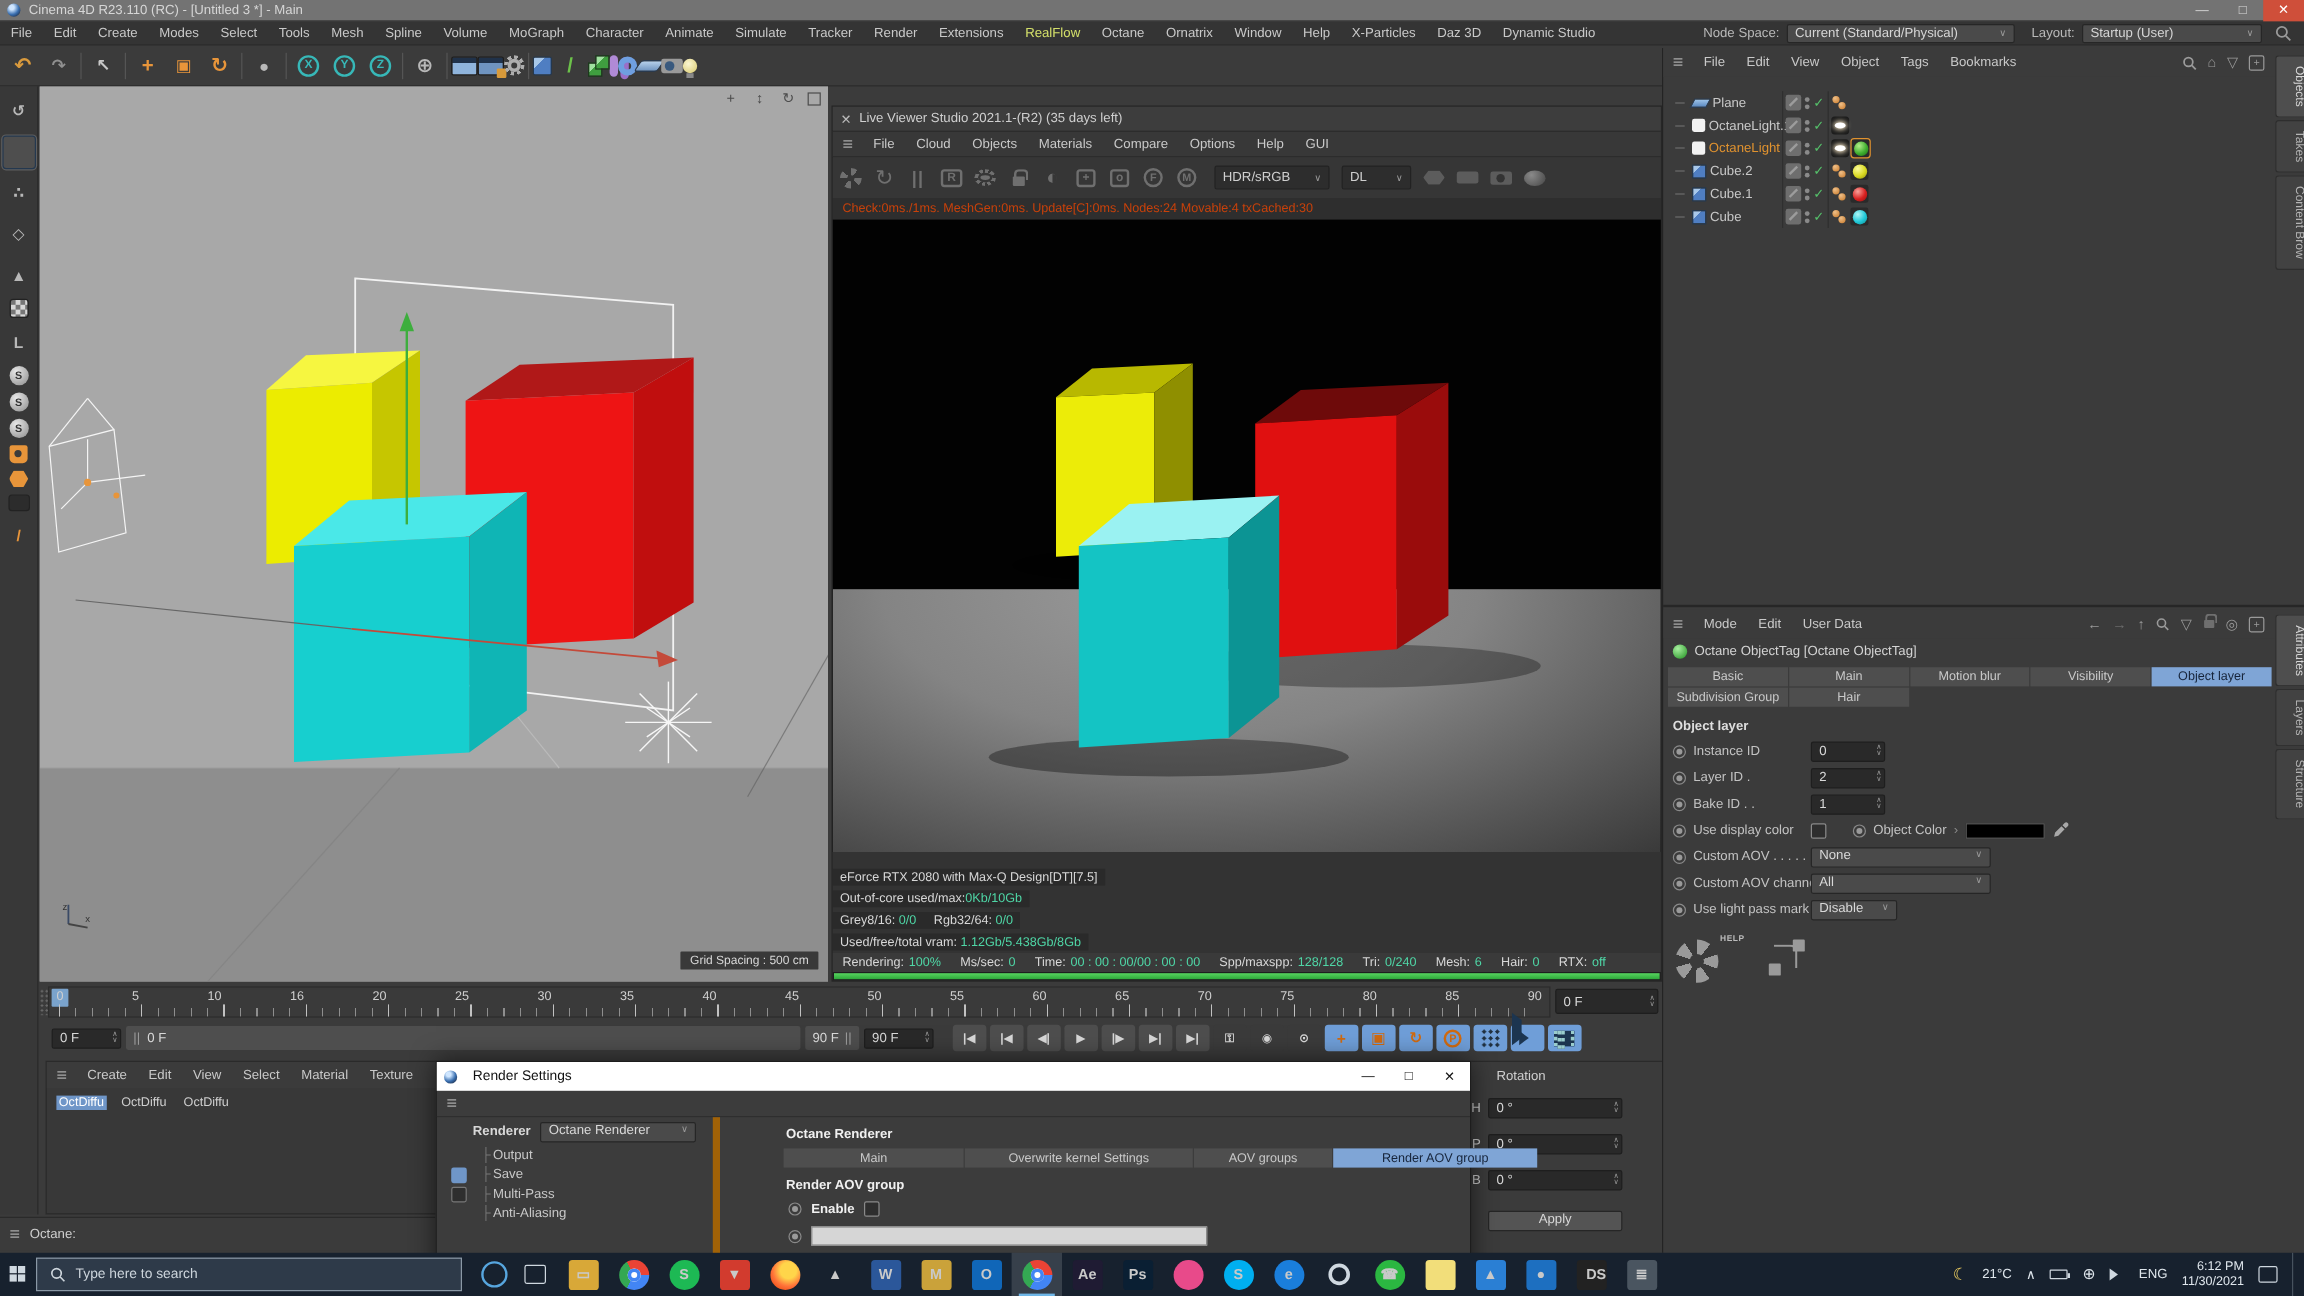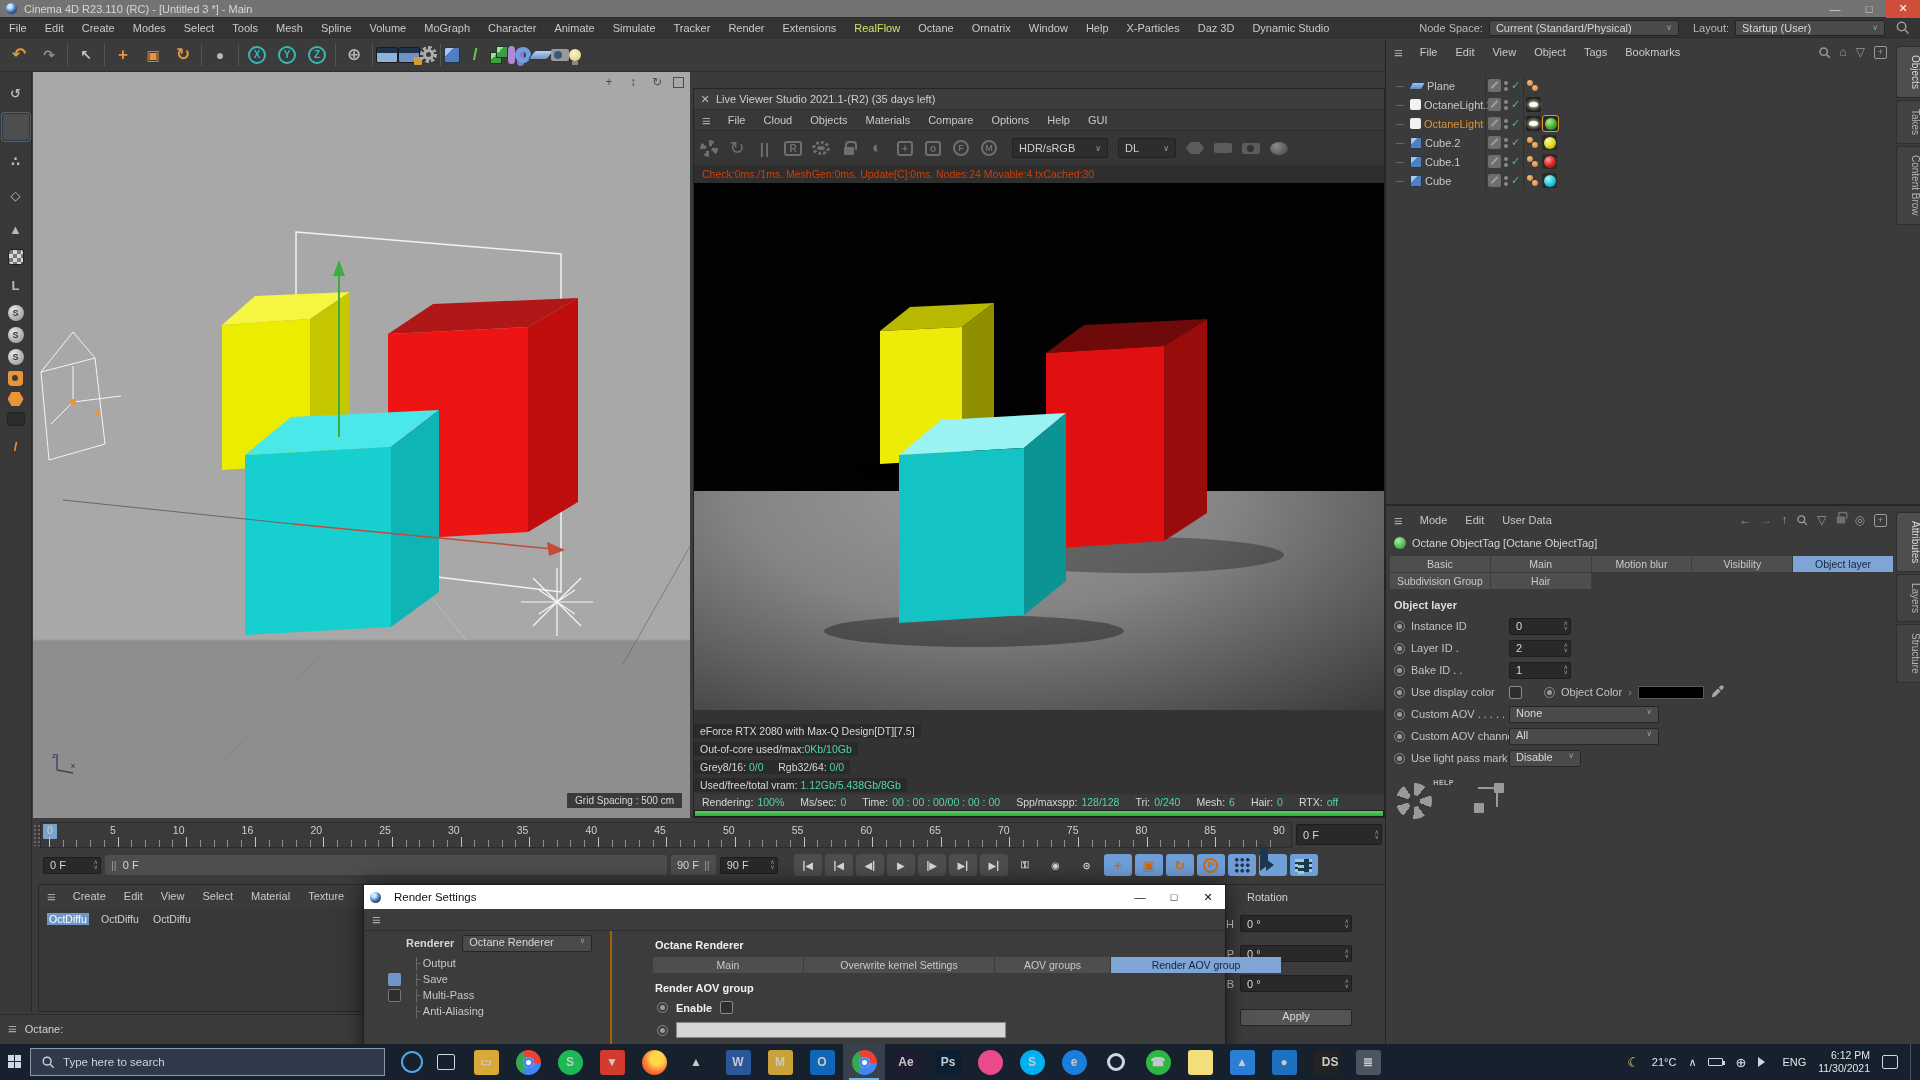--- a/index.html
+++ b/index.html
@@ -197,21 +197,21 @@
   .mat .nm.sel{background:#6f96c8;color:#fff}
   #octbar{left:0px;top:1014px;width:363px;height:28px;background:#3b3b3b;border-top:1px solid #2a2a2a;display:flex;align-items:center;color:#cfcfcf}
   #cornerbox{left:2px;top:1016px;width:34px;height:24px;background:#2c2c2c;border:1px solid #242424}
 
   
   #rsdlg{left:363px;top:884px;width:863px;height:196px;background:#3c3c3c;z-index:40;box-shadow:0 0 20px rgba(0,0,0,.6);border:1px solid #1d1d1d}
   #rs-title{height:24px;background:#fff;display:flex;align-items:center;color:#111}
   #rs-title .t{margin-left:6px;font-size:11.5px}
   #rs-title .wbtn{color:#111}
   #rs-burger{height:22px;display:flex;align-items:center;border-bottom:1px solid #2e2e2e}
-  #rs-left{position:absolute;left:16px;top:46px;width:232px;bottom:0;border-right:2px solid #a16207}
+  #rs-left{position:absolute;left:4px;top:46px;width:232px;bottom:0;border-right:6px solid #a16207}
   .rsrow{display:flex;align-items:center;height:24px;padding-left:26px;gap:8px;color:#d8d8d8}
   .treerow{display:flex;align-items:center;height:16px;color:#c8c8c8}
   .treerow .bx{width:13px;height:13px;margin-left:8px;border-radius:2px}
   .treerow .bx.none{visibility:hidden}
   .treerow .bx.empty{border:1px solid #777;background:#2e2e2e}
   .treerow .bx.checked{background:#6f96c8;color:#fff;font-size:10px;text-align:center;line-height:13px}
   .treerow .tl{color:#777;margin:0 0 0 12px}
   #rs-right{position:absolute;left:213px;top:46px;right:0;bottom:0}
   #rs-right .hd{font-weight:bold;color:#f0f0f0;padding:8px 0 6px 78px}
   #rs-tabs{display:grid;grid-template-columns:150px 190px 115px 170px;gap:1px;margin-left:76px}

